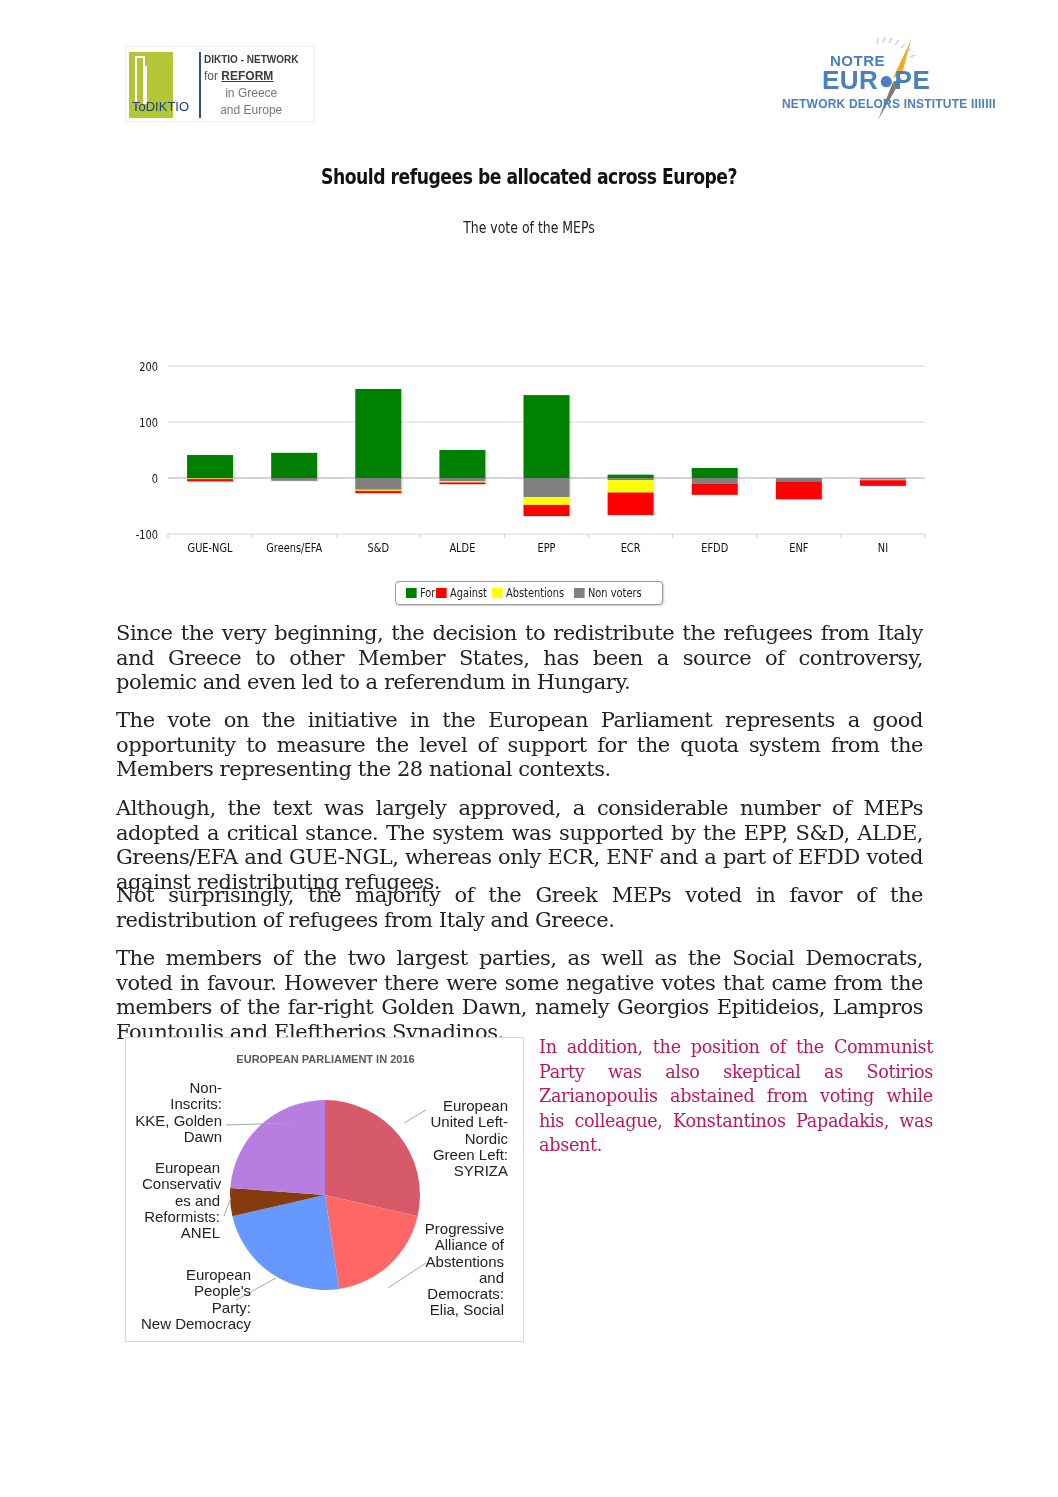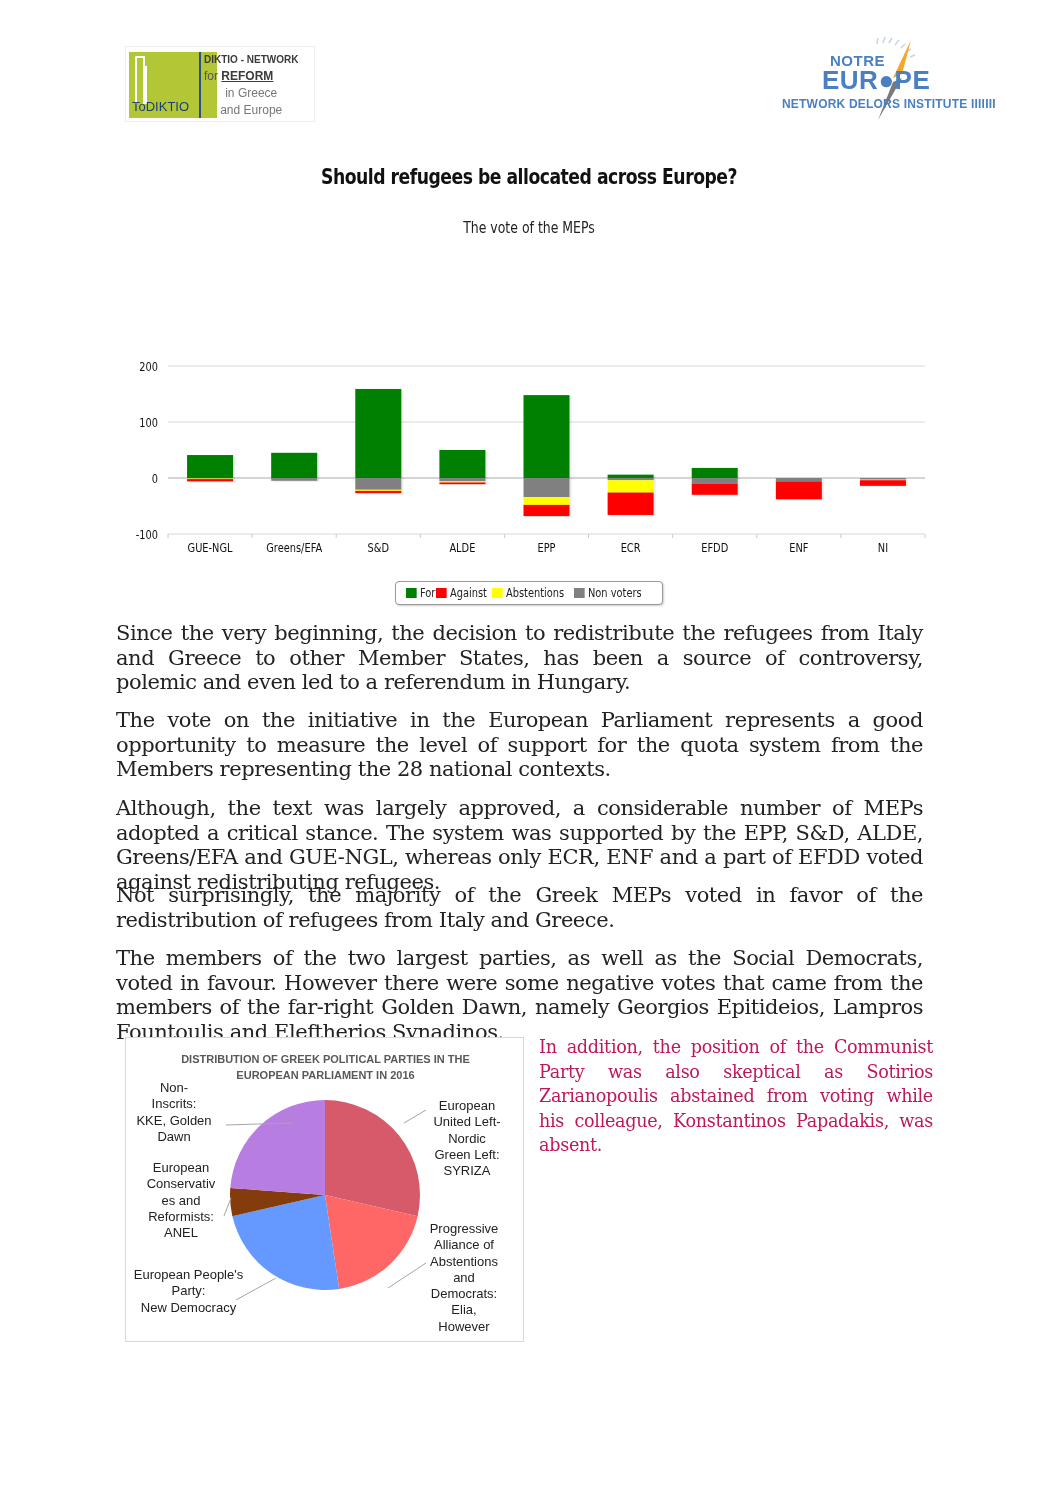--- a/index.html
+++ b/index.html
@@ -1,21 +1,21 @@
 <!DOCTYPE html>
 <html><head>
   <meta charset="utf-8">
   <style>
     * { box-sizing: border-box; margin: 0; padding: 0; }
     html, body { width: 1058px; height: 1497px; background: #ffffff; overflow: hidden; }
     body { position: relative; font-family: "DejaVu Serif", serif; color: #222; }
 
     
     .logo-left { position: absolute; left: 125px; top: 46px; width: 190px; height: 76px; border: 1px solid #eee; background: #fff; }
-    .logo-left .sq { position: absolute; left: 3px; top: 5px; width: 88px; height: 66px; background: #b3c736; }
+    .logo-left .sq { position: absolute; left: 3px; top: 5px; width: 44px; height: 66px; background: #b3c736; }
     .logo-left .sq .arrow { position: absolute; left: 6px; top: 4px; width: 10px; height: 48px; border: 2px solid #fff; border-bottom: none; border-top-left-radius: 2px; }
     .logo-left .sq .arrow2 { position: absolute; left: 16px; top: 14px; width: 8px; height: 38px; border-left: 2px solid #fff; }
     .logo-left .sq .brand { position: absolute; left: 3px; bottom: 4px; font-family: "Liberation Sans", sans-serif; font-size: 13px; color: #1e3d7b; }
     .logo-left .vline { position: absolute; left: 73px; top: 5px; width: 2px; height: 66px; background: #2e4f8f; }
     .logo-left .txt { position: absolute; left: 78px; top: 4px; font-family: "Liberation Sans", sans-serif; font-size: 12px; line-height: 17px; color: #3b3b3b; }
     .logo-left .txt .l1 { font-weight: bold; font-size: 10px; color: #3b3b3b; }
     .logo-left .txt .l2 { color: #555; }
     .logo-left .txt .l2 b { color: #3b3b3b; text-decoration: underline; }
     .logo-left .txt .l3, .logo-left .txt .l4 { color: #777; text-align: center; }
 
@@ -43,21 +43,21 @@
     .p1 { top: 621px; }
     .p2 { top: 708px; }
     .p3 { top: 796px; }
     .p4 { top: 883px; }
     .p5 { top: 946px; }
     .p6 { position: absolute; left: 539px; top: 1035px; width: 394px; font-family: "DejaVu Serif", serif; font-size: 17.6px; line-height: 24.5px; text-align: justify; color: #be185d; letter-spacing: -0.3px; }
 
     
     .pie-box { position: absolute; left: 125px; top: 1037px; width: 399px; height: 305px; border: 1px solid #d9d9d9; background: #fff; }
     .pie-title { position: absolute; left: 0; top: 13px; width: 399px; text-align: center; font-family: "Liberation Sans", sans-serif; font-weight: bold; font-size: 11px; line-height: 16px; color: #595959; }
-    .pie-label { position: absolute; text-align: center; font-family: "Liberation Sans", sans-serif; font-size: 13px; line-height: 16.3px; color: #222; }
+    .pie-label { position: absolute; text-align: right; font-family: "Liberation Sans", sans-serif; font-size: 15px; line-height: 16.3px; color: #222; }
     .pie-box svg { position: absolute; left: 0; top: 0; }
   </style>
 </head>
 <body>
 
 <div class="logo-left">
   <div class="sq">
     <div class="arrow"></div>
     <div class="arrow2"></div>
     <div class="brand">ToDIKTIO</div>
@@ -205,21 +205,20 @@
 
 <p class="para p1">Since the very beginning, the decision to redistribute the refugees from Italy and Greece to other Member States, has been a source of controversy, polemic and even led to a referendum in Hungary.</p>
 <p class="para p2">The vote on the initiative in the European Parliament represents a good opportunity to measure the level of support for the quota system from the Members representing the 28 national contexts.</p>
 <p class="para p3">Although, the text was largely approved, a considerable number of MEPs adopted a critical stance. The system was supported by the EPP, S&amp;D, ALDE, Greens/EFA and GUE-NGL, whereas only ECR, ENF and a part of EFDD voted against redistributing refugees.</p>
 <p class="para p4">Not surprisingly, the majority of the Greek MEPs voted in favor of the redistribution of refugees from Italy and Greece.</p>
 <p class="para p5">The members of the two largest parties, as well as the Social Democrats, voted in favour. However there were some negative votes that came from the members of the far-right Golden Dawn, namely Georgios Epitideios, Lampros Fountoulis and Eleftherios Synadinos.</p>
 <p class="p6">In addition, the position of the Communist Party was also skeptical as Sotirios Zarianopoulis abstained from voting while his colleague, Konstantinos Papadakis, was absent.</p>
 
 <div class="pie-box">
   <div class="pie-title" id="pie-title">
-      <div>DISTRIBUTION OF GREEK POLITICAL PARTIES IN THE</div>
       <div>EUROPEAN PARLIAMENT IN 2016</div>
     </div>
   <svg id="pie-svg" width="399" height="305">
       <path d="M199,157 L199,62 A95,95 0 0 1 291.61815165727324,178.13948872584987 Z" fill="#d65a6a"></path>
       <path d="M199,157 L291.61815165727324,178.13948872584987 A95,95 0 0 1 213.15901528673658,250.93892849138723 Z" fill="#ff6666"></path>
       <path d="M199,157 L213.15901528673658,250.93892849138723 A95,95 0 0 1 106.38184834272676,178.13948872584987 Z" fill="#6699ff"></path>
       <path d="M199,157 L106.38184834272676,178.13948872584987 A95,95 0 0 1 104.26563926778789,149.90064110928972 Z" fill="#843c0c"></path>
       <path d="M199,157 L104.26563926778789,149.90064110928972 A95,95 0 0 1 198.99999999999997,62 Z" fill="#b77de0"></path>
       <line x1="278" y1="85" x2="300" y2="72" stroke="#a6a6a6" stroke-width="1"></line>
       <line x1="262" y1="250" x2="300" y2="225" stroke="#a6a6a6" stroke-width="1"></line>
@@ -234,21 +233,21 @@
         <div>Nordic</div>
         <div>Green Left:</div>
         <div>SYRIZA</div>
       </div>
       <div class="pie-label" style="left: 298px; top: 183px; width: 80px;">
         <div>Progressive</div>
         <div>Alliance of</div>
         <div>Abstentions</div>
         <div>and</div>
         <div>Democrats:</div>
-        <div>Elia, However</div>
+        <div>Elia, Social</div>
       </div>
       <div class="pie-label" style="left: 0px; top: 229px; width: 125px;">
         <div>European People's</div>
         <div>Party:</div>
         <div>New Democracy</div>
       </div>
       <div class="pie-label" style="left: 16px; top: 122px; width: 78px;">
         <div>European</div>
         <div>Conservativ</div>
         <div>es and</div>

